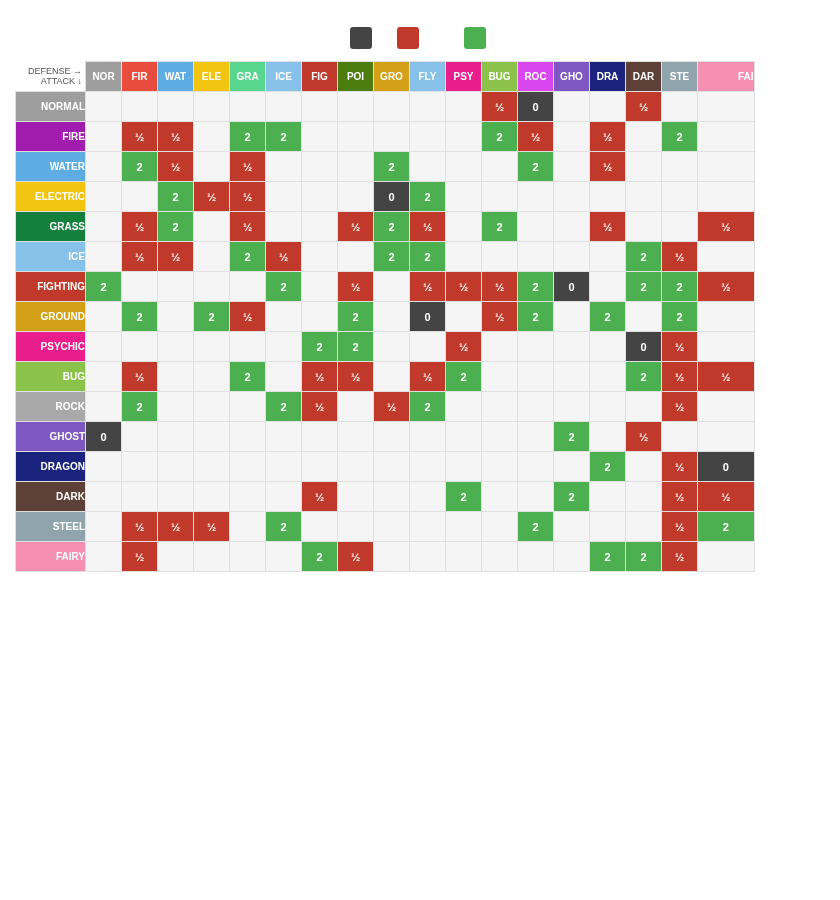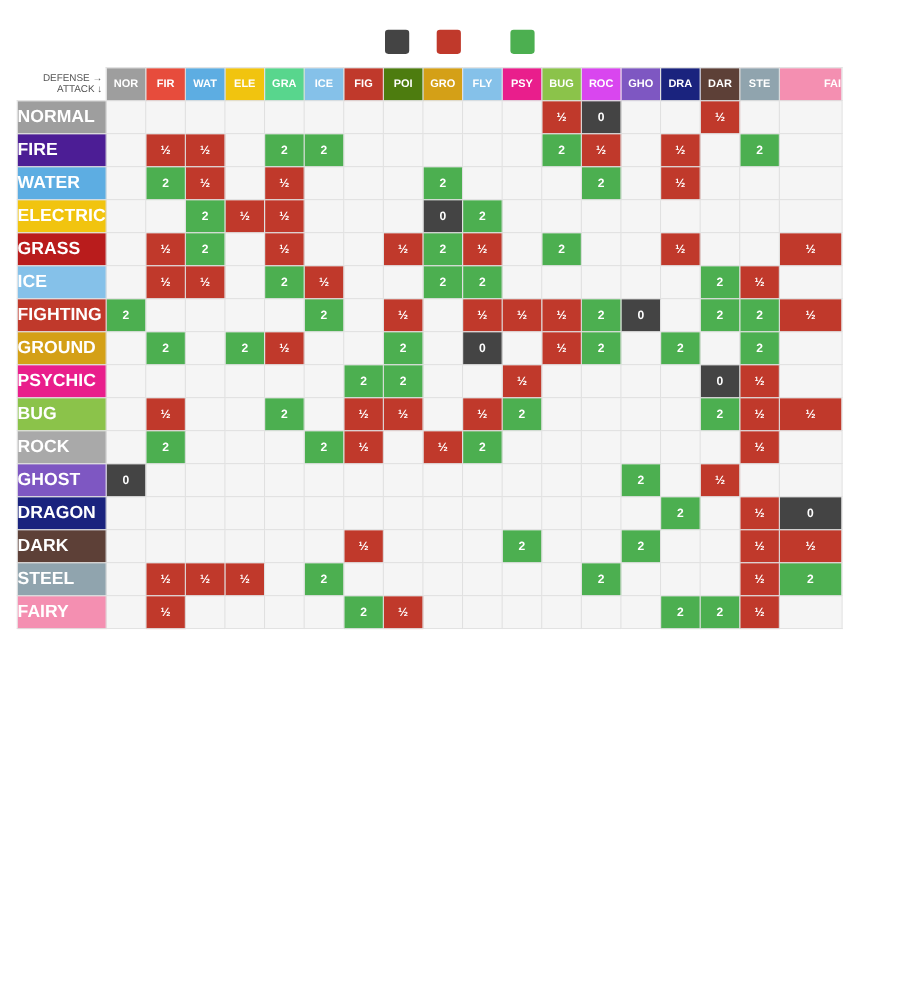--- a/index.html
+++ b/index.html
@@ -77,23 +77,23 @@
     }
     .type-header {
       color: #fff;
       font-weight: bold;
       font-size: 10px;
       height: 28px;
     }
     .row-header {
       color: #fff;
       font-weight: bold;
-      font-size: 16px;
+      font-size: 10px;
       width: 68px;
-      text-align: left;
+      text-align: right;
     }
     .cell-empty { background: #f5f5f5; }
     .cell-zero { background: #444; color: #fff; font-weight: bold; }
     .cell-half { background: #c0392b; color: #fff; font-weight: bold; }
     .cell-super { background: #4caf50; color: #fff; font-weight: bold; }
   </style>
 </head>
 <body>
 
 <div class="title-section">
@@ -164,21 +164,21 @@
           <td class="cell-empty"></td>
           <td class="cell-half">½</td>
           <td class="cell-zero">0</td>
           <td class="cell-empty"></td>
           <td class="cell-empty"></td>
           <td class="cell-half">½</td>
           <td class="cell-empty"></td>
           <td class="cell-empty"></td>
         </tr>
         <tr>
-          <td class="row-header" style="background: #4c1d95;">FIRE</td>
+          <td class="row-header" style="background: #a21caf;">FIRE</td>
           <td class="cell-empty"></td>
           <td class="cell-half">½</td>
           <td class="cell-half">½</td>
           <td class="cell-empty"></td>
           <td class="cell-super">2</td>
           <td class="cell-super">2</td>
           <td class="cell-empty"></td>
           <td class="cell-empty"></td>
           <td class="cell-empty"></td>
           <td class="cell-empty"></td>
@@ -227,21 +227,21 @@
           <td class="cell-empty"></td>
           <td class="cell-empty"></td>
           <td class="cell-empty"></td>
           <td class="cell-empty"></td>
           <td class="cell-empty"></td>
           <td class="cell-empty"></td>
           <td class="cell-empty"></td>
           <td class="cell-empty"></td>
         </tr>
         <tr>
-          <td class="row-header" style="background: #b91c1c;">GRASS</td>
+          <td class="row-header" style="background: #15803d;">GRASS</td>
           <td class="cell-empty"></td>
           <td class="cell-half">½</td>
           <td class="cell-super">2</td>
           <td class="cell-empty"></td>
           <td class="cell-half">½</td>
           <td class="cell-empty"></td>
           <td class="cell-empty"></td>
           <td class="cell-half">½</td>
           <td class="cell-super">2</td>
           <td class="cell-half">½</td>

